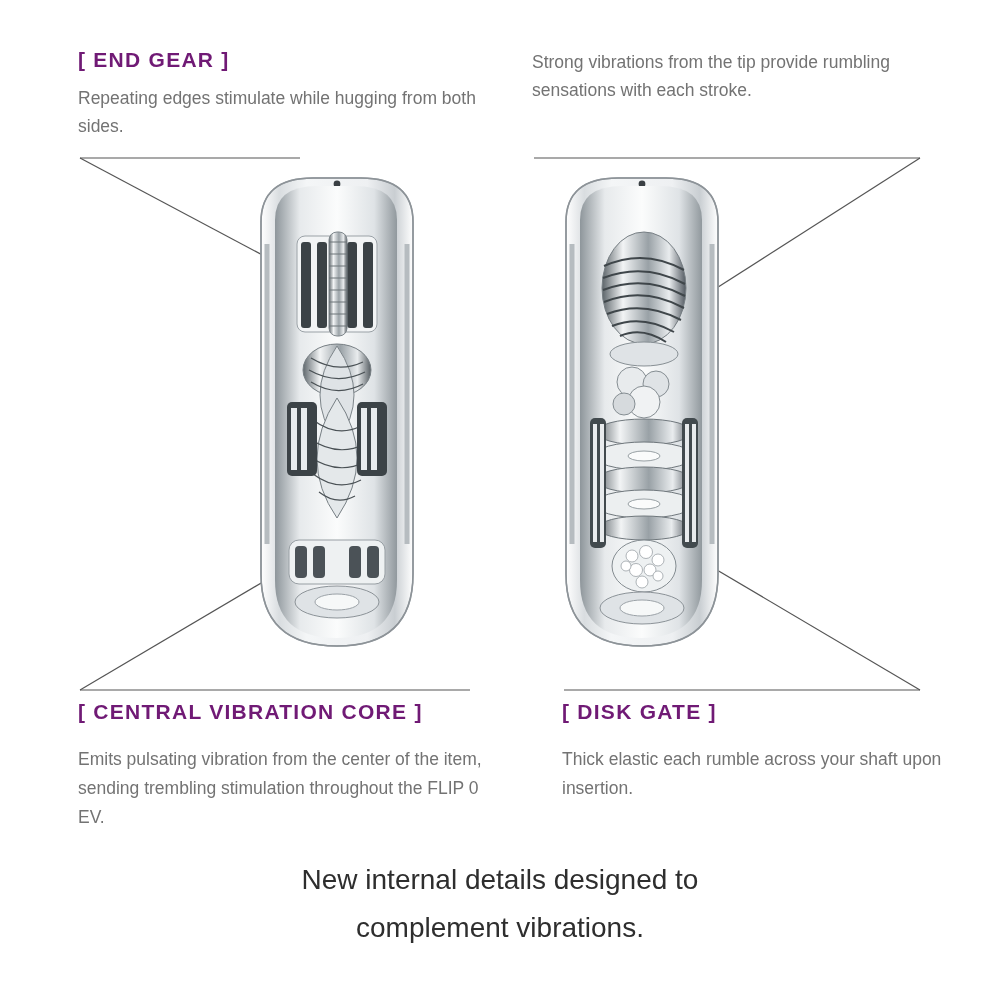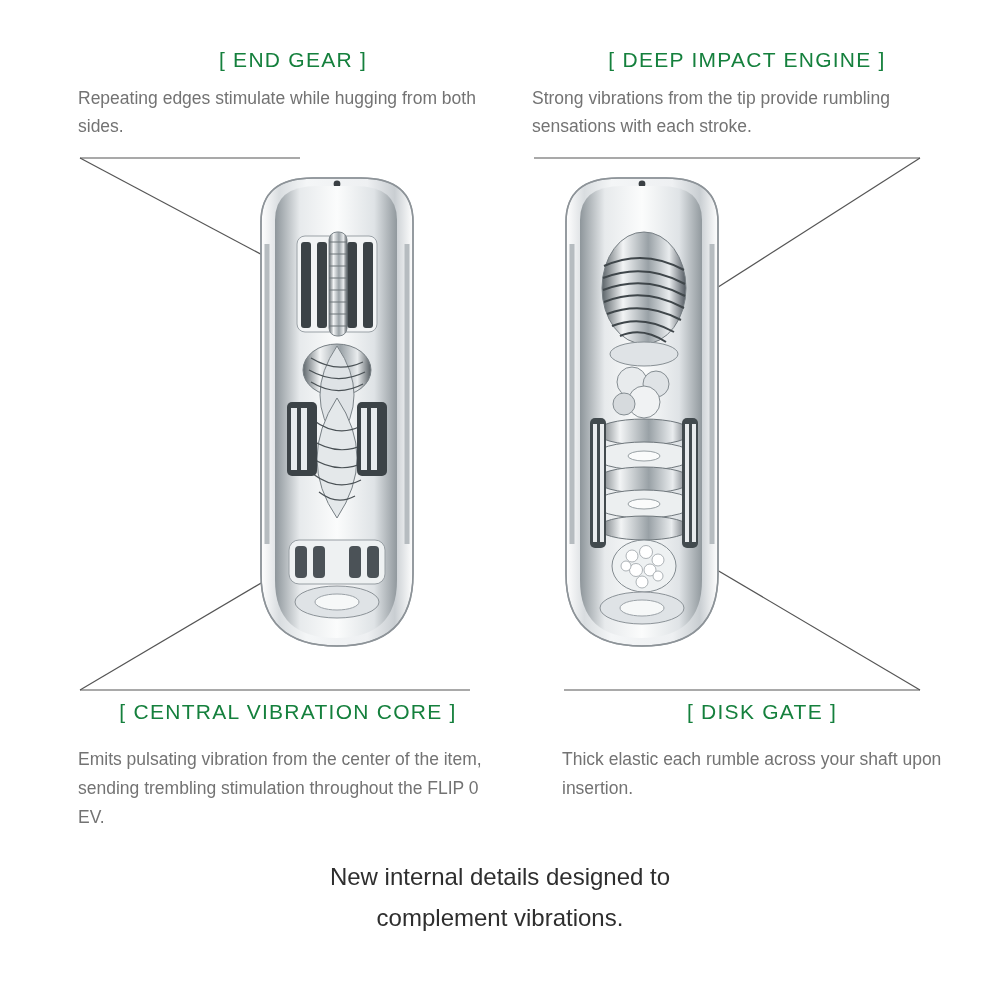--- a/index.html
+++ b/index.html
@@ -22,25 +22,24 @@
   }
 
   
   .callout {
     position: absolute;
     width: 430px;
   }
   .callout .title {
     font-size: 21px;
     letter-spacing: 0.06em;
-    font-weight: 400;
-    color: #15803d;
+    font-weight: 700;
+    color: #701a75;
     white-space: nowrap;
     margin: 0 0 12px 0;
-    text-align: center;
   }
   .callout .desc {
     font-size: 17.5px;
     line-height: 1.62;
     color: #737373;
     margin: 0;
     font-weight: 400;
   }
 
   #callout-end-gear       { left: 78px;  top: 48px; }
@@ -76,21 +75,21 @@
   #device-left  { left: 235px; }
   #device-right { left: 540px; }
 
   
   .headline {
     position: absolute;
     left: 0;
     right: 0;
     top: 856px;
     text-align: center;
-    font-size: 24px;
+    font-size: 28px;
     line-height: 1.72;
     color: #2e2e2e;
     font-weight: 400;
   }
   .headline span { display: block; }
 </style>
 </head>
 <body>
 
 <div class="page">
@@ -111,21 +110,20 @@
       <path d="M920 690 L700 560"></path>
     </g>
   </svg>
 
   <div class="callout" id="callout-end-gear">
     <p class="title">[ END GEAR ]</p>
     <p class="desc">Repeating edges stimulate while hugging from both sides.</p>
   </div>
 
   <div class="callout" id="callout-deep-impact">
-    <p class="title">[ DEEP IMPACT ENGINE ]</p>
     <p class="desc">Strong vibrations from the tip provide rumbling sensations with each stroke.</p>
   </div>
 
   <div class="callout" id="callout-central-core">
     <p class="title">[ CENTRAL VIBRATION CORE ]</p>
     <p class="desc">Emits pulsating vibration from the center of the item, sending trembling stimulation throughout the FLIP 0 EV.</p>
   </div>
 
   <div class="callout" id="callout-disk-gate">
     <p class="title">[ DISK GATE ]</p>

